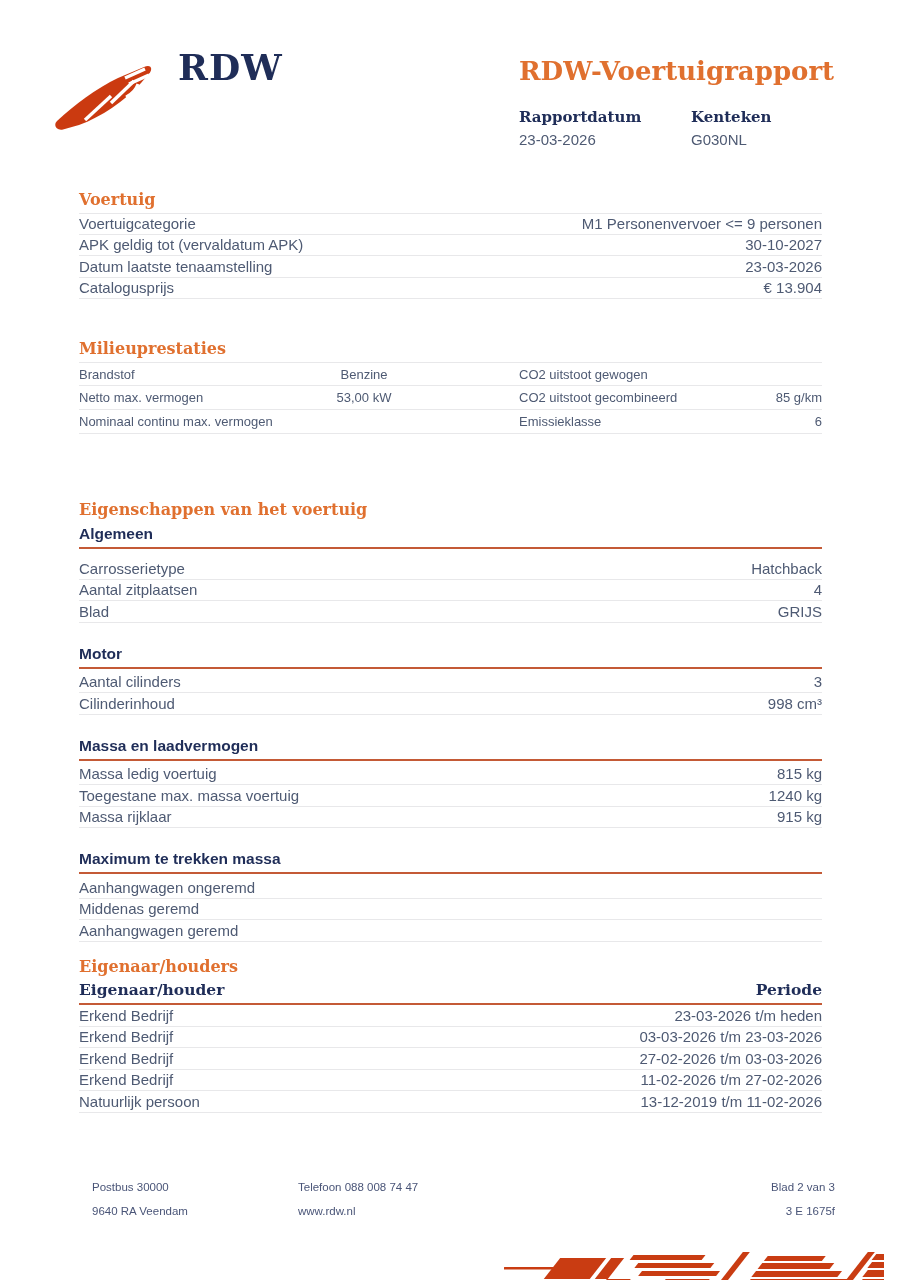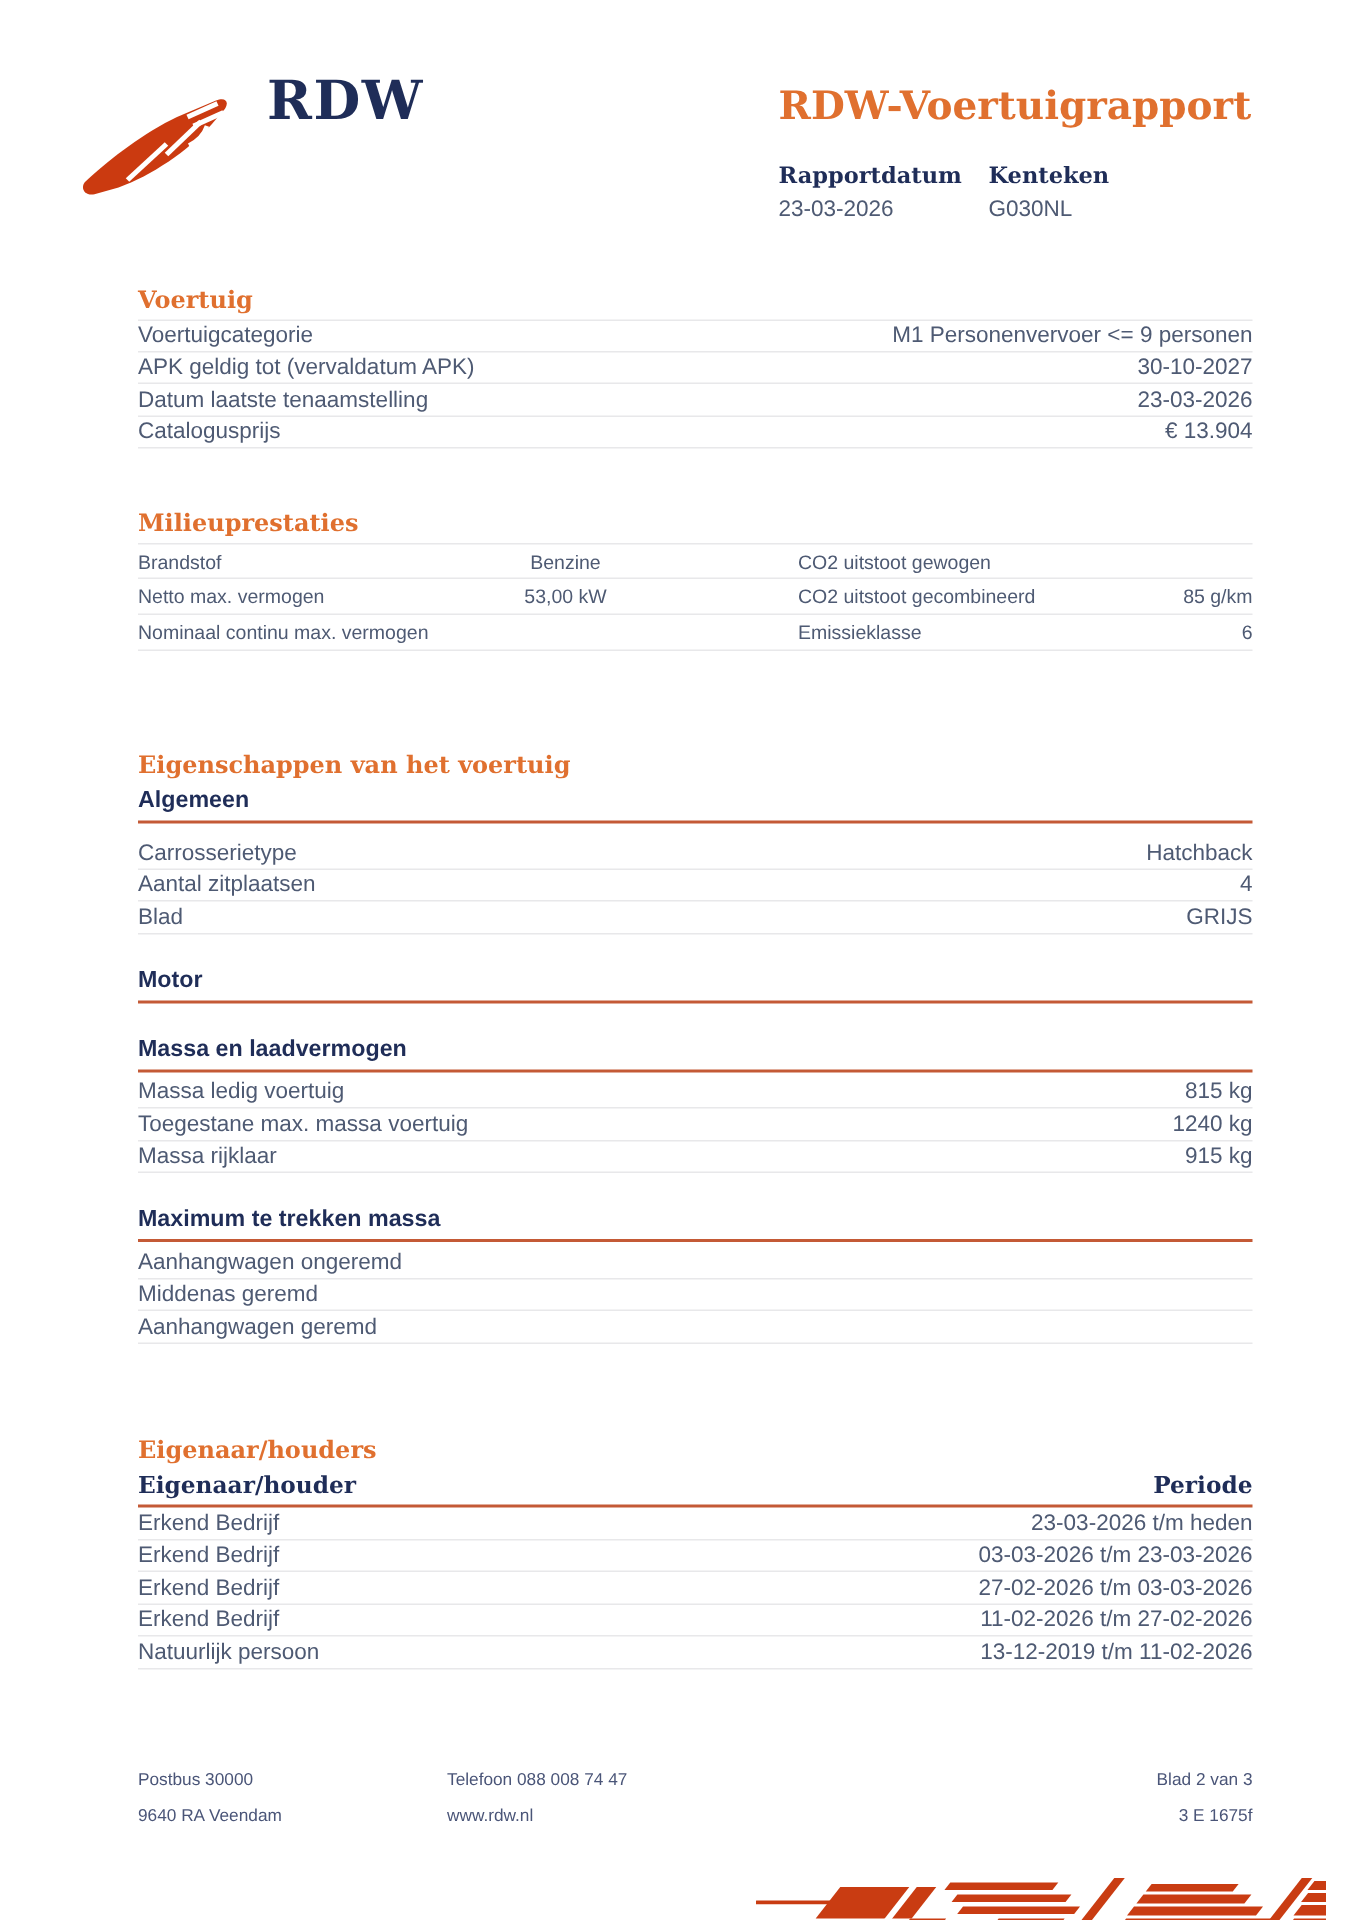--- a/index.html
+++ b/index.html
@@ -14,26 +14,26 @@
   *{box-sizing:border-box;margin:0;padding:0}
   body{background:#ffffff;font-family:"Liberation Sans",sans-serif;}
   .page{position:relative;width:864px;height:1280px;margin:12px auto;background:#fff;overflow:hidden;padding-left:48px;}
 
   
   .feather{position:absolute;left:34px;top:48px;}
   .wordmark{position:absolute;left:158px;top:34px;font-family:"DejaVu Serif",serif;font-weight:700;
             font-size:36px;color:var(--navy);letter-spacing:1px;}
   .doc-title{position:absolute;left:499px;top:44px;font-family:"DejaVu Serif",serif;font-weight:700;
              font-size:26px;color:var(--accent-orange);white-space:nowrap;}
-  .meta{position:absolute;left:499px;top:96px;display:grid;grid-template-columns:140px auto;}
+  .meta{position:absolute;left:499px;top:96px;display:grid;grid-template-columns:140px auto;gap:32px;}
   .meta .lbl{font-family:"DejaVu Serif",serif;font-weight:700;font-size:15px;color:var(--navy);margin-bottom:5px;}
   .meta .val{font-size:15px;color:var(--body-text);}
 
   
-  .section{position:absolute;left:72px;width:743px;}
+  .section{position:absolute;left:59px;width:743px;}
   .sec-heading{font-family:"DejaVu Serif",serif;font-weight:700;font-size:16px;color:var(--accent-orange);
                line-height:19px;margin-bottom:4px;}
 
   
   .kv-row{display:flex;justify-content:space-between;align-items:center;height:21.5px;
           border-bottom:1px solid var(--separator);font-size:15px;color:var(--body-text);}
   .kv-top{border-top:1px solid var(--separator);}
 
   
   .m-row{display:grid;grid-template-columns:210px 150px 80px 190px 1fr;align-items:center;height:24px;
@@ -157,20 +157,30 @@
         </div>
         <div class="kv-row">
           <span>Blad</span>
           <span>GRIJS</span>
         </div>
       </div>
     </div>
 
     <div class="subsection">
       <div class="sub-title">Motor</div>
+      <div class="rows">
+        <div class="kv-row">
+          <span>Aantal cilinders</span>
+          <span>3</span>
+        </div>
+        <div class="kv-row">
+          <span>Cilinderinhoud</span>
+          <span>998 cm³</span>
+        </div>
+      </div>
     </div>
 
     <div class="subsection">
       <div class="sub-title">Massa en laadvermogen</div>
       <div class="rows">
         <div class="kv-row">
           <span>Massa ledig voertuig</span>
           <span>815 kg</span>
         </div>
         <div class="kv-row">

